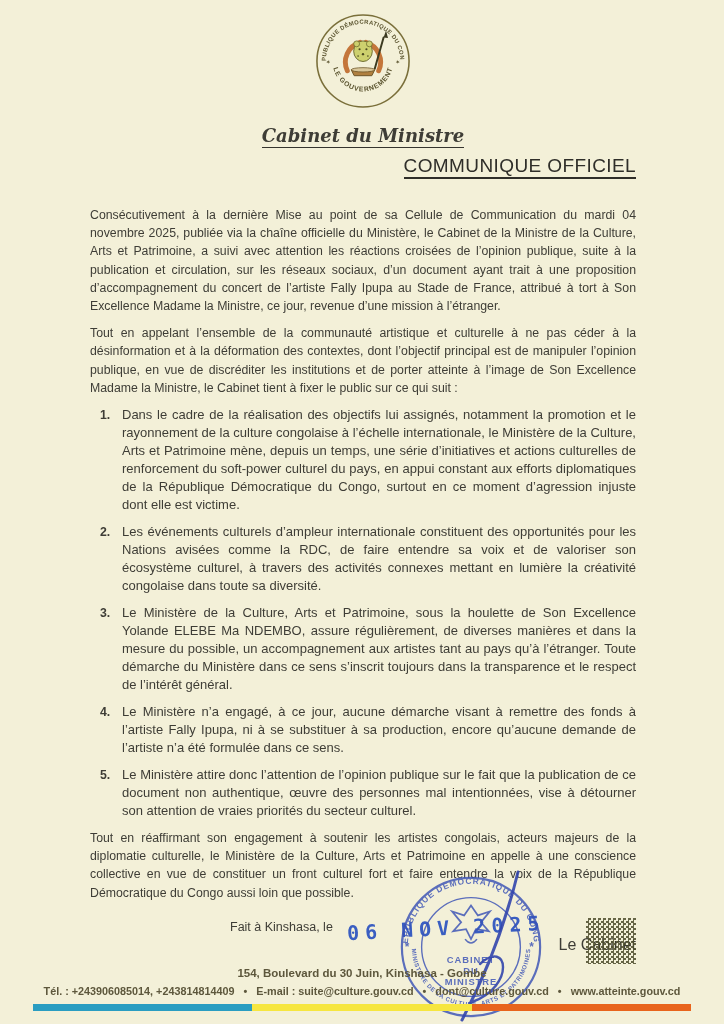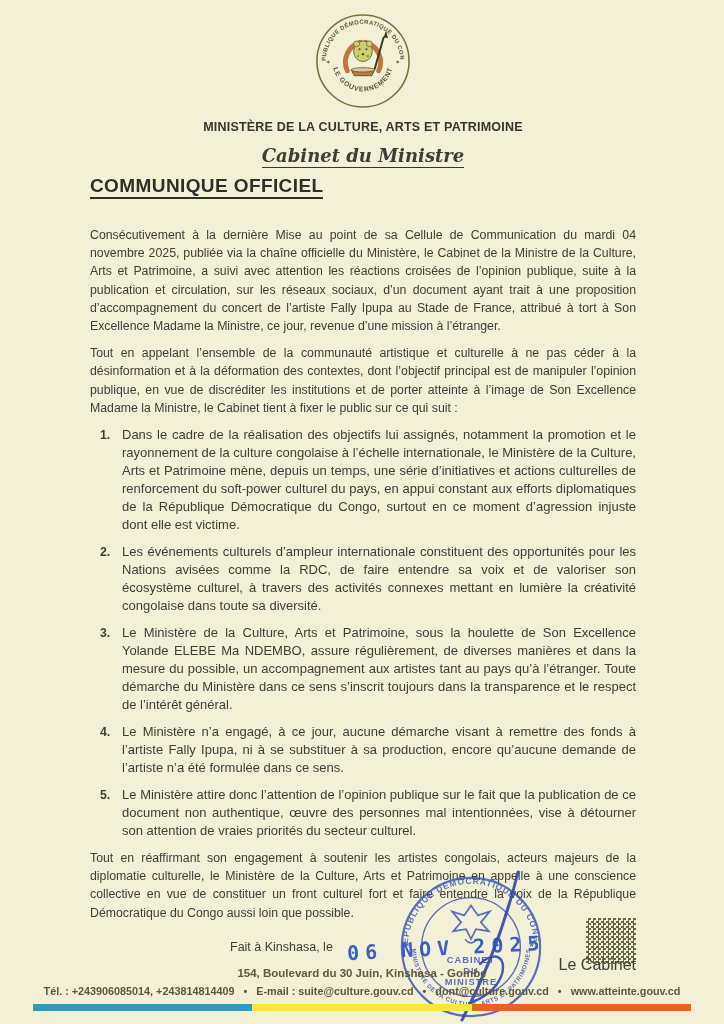--- a/index.html
+++ b/index.html
@@ -9,21 +9,21 @@
     font-family:"Liberation Sans",sans-serif;
     color:#3e3d36;margin:0 auto;
   }
   .content{padding:12px 88px 0 90px;}
   .seal-wrap{text-align:center;}
   .seal{width:98px;height:98px;}
   .ministry{text-align:center;font-weight:bold;font-size:12.5px;letter-spacing:.2px;margin-top:6px;color:#35342e;}
   .office{text-align:center;font-size:18px;font-weight:bold;font-style:italic;
     font-family:"DejaVu Serif",serif;margin-top:11px;}
   .office span{border-bottom:1.5px solid #35342e;padding-bottom:1px;}
-  .doc-title{text-align:left;font-size:19px;font-weight:bold;letter-spacing:.4px;margin-top:9px;color:#2f2e29;}
+  .doc-title{text-align:right;font-size:19px;font-weight:normal;letter-spacing:.4px;margin-top:9px;color:#2f2e29;}
   .doc-title span{border-bottom:2px solid #2f2e29;padding-bottom:1px;}
   .body-par{font-size:12.3px;line-height:18.2px;text-align:justify;margin:9px 0 0 0;}
   .first-par{margin-top:29px;}
   ol.points{list-style:none;margin:0;padding:0 0 0 10px;}
   ol.points li{display:flex;margin-top:9px;}
   ol.points .num{font-weight:bold;width:22px;flex:0 0 22px;font-size:12.3px;line-height:18.2px;}
   ol.points .txt{flex:1;font-size:13px;line-height:18px;text-align:justify;}
   .sig-block{margin-top:14px;position:relative;height:60px;}
   .sig-row{margin-left:140px;font-size:12.5px;}
   .date-stamp{display:inline-block;margin-left:14px;color:#2b52c0;
@@ -75,21 +75,20 @@
         <circle cx="50" cy="43" r="1.2" fill="#4c4a20"></circle>
         <circle cx="45" cy="45" r="0.8" fill="#4c4a20"></circle>
         <circle cx="55" cy="45" r="0.8" fill="#4c4a20"></circle>
 
         <path d="M 62,58 L 71,26" stroke="#3c3a20" stroke-width="2" stroke-linecap="round"></path>
         <path d="M 71,26 l 2.5,-7 l 2,7.5 z" fill="#3c3a20"></path>
 
         <path d="M 38,59 h 24 l -3,6 h -18 z" fill="#b08040" stroke="#6d5426" stroke-width="1"></path>
         <ellipse cx="50" cy="59" rx="12" ry="2.2" fill="#d9c79a" stroke="#6d5426" stroke-width="0.8"></ellipse>
       </svg>
-      <div class="ministry">MINISTÈRE DE LA CULTURE, ARTS ET PATRIMOINE</div>
       <div class="office"><span>Cabinet du Ministre</span></div>
       <div class="doc-title"><span>COMMUNIQUE OFFICIEL</span></div>
     </div>
 
     <p class="body-par first-par">Consécutivement à la dernière Mise au point de sa Cellule de Communication du mardi 04 novembre 2025, publiée via la chaîne officielle du Ministère, le Cabinet de la Ministre de la Culture, Arts et Patrimoine, a suivi avec attention les réactions croisées de l’opinion publique, suite à la publication et circulation, sur les réseaux sociaux, d’un document ayant trait à une proposition d’accompagnement du concert de l’artiste Fally Ipupa au Stade de France, attribué à tort à Son Excellence Madame la Ministre, ce jour, revenue d’une mission à l’étranger.</p>
     <p class="body-par">Tout en appelant l’ensemble de la communauté artistique et culturelle à ne pas céder à la désinformation et à la déformation des contextes, dont l’objectif principal est de manipuler l’opinion publique, en vue de discréditer les institutions et de porter atteinte à l’image de Son Excellence Madame la Ministre, le Cabinet tient à fixer le public sur ce qui suit :</p>
 
     <ol class="points">
       <li>
         <span class="num">1.</span>

